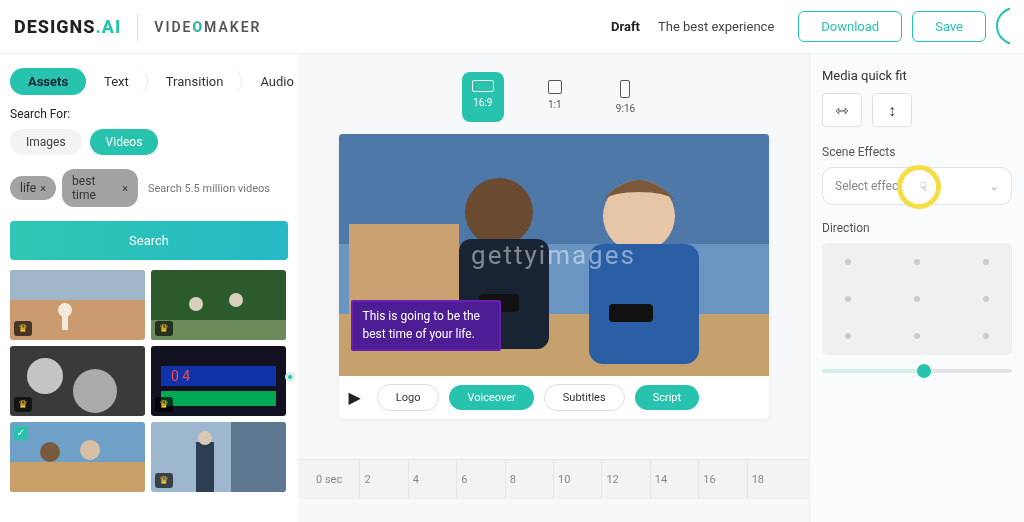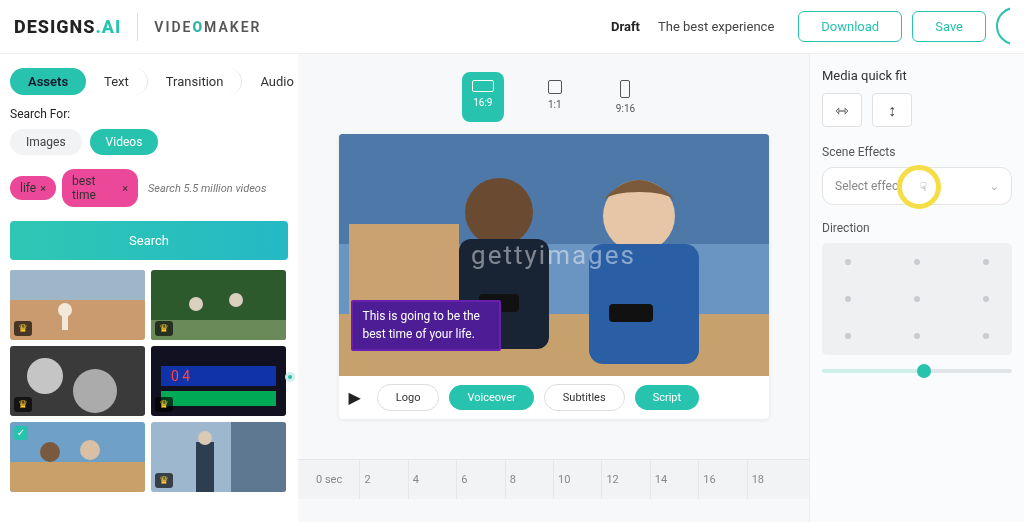--- a/index.html
+++ b/index.html
@@ -28,23 +28,23 @@
   
   .tabrow { display: flex; align-items: center; gap: 0; margin-bottom: 12px; }
   .tab { padding: 6px 18px; font-size: 13px; color: #333; border-radius: 16px; cursor: pointer; border-right: 1px solid #e5e5e5; }
   .tab:last-child { border-right: none; }
   .tab.active { background: #27c3ae; color: #0f172a; font-weight: 600; border-right: none; }
   .search-for { font-size: 12px; color: #222; margin-bottom: 8px; }
   .pillrow { display: flex; gap: 8px; margin-bottom: 14px; }
   .pill { background: #f1f3f4; color: #444; font-size: 12px; padding: 6px 16px; border-radius: 14px; cursor: pointer; }
   .pill.active { background: #27c3ae; color: #fff; }
   .tagrow { display: flex; align-items: center; gap: 6px; margin-bottom: 14px; }
-  .tag { background: #ec4899; font-size: 12px; padding: 5px 10px; border-radius: 12px; display: flex; gap: 4px; align-items: center; }
+  .tag { background: #a3a3a3; font-size: 12px; padding: 5px 10px; border-radius: 12px; display: flex; gap: 4px; align-items: center; }
   .tag .x { font-size: 11px; cursor: pointer; }
-  .search-hint { font-size: 11px; color: #aaa; flex: 1; margin-left: 4px; font-style: italic; }
+  .search-hint { font-size: 11px; color: #aaa; flex: 1; margin-left: 4px; }
   .search-btn { width: 100%; background: linear-gradient(90deg,#2fc7b3,#24b9c5); color: #fff; border: none; border-radius: 4px; padding: 12px 0; font-size: 13px; cursor: pointer; margin-bottom: 10px; }
   .gallery { display: flex; flex-direction: column; gap: 6px; }
   .grow { display: flex; gap: 6px; }
   .thumb { position: relative; width: 135px; height: 70px; border-radius: 3px; overflow: hidden; cursor: pointer; }
   .thumb svg { width: 100%; height: 100%; display: block; }
   .crown { position: absolute; bottom: 4px; left: 4px; background: rgba(0,0,0,.65); border-radius: 3px; padding: 1px 4px; color: #ffcb2e; font-size: 11px; }
   .check { position: absolute; top: 4px; left: 4px; width: 14px; height: 14px; background: #27c3ae; border-radius: 2px; color: #fff; font-size: 10px; text-align: center; line-height: 14px; }
   .slider-side { position: absolute; right: 2px; top: 288px; height: 230px; width: 4px; }
   .slider-dot { width: 10px; height: 10px; border-radius: 50%; background: #27c3ae; border: 3px solid #cdeee9; position: absolute; left: -7px; top: 30px; }
 

